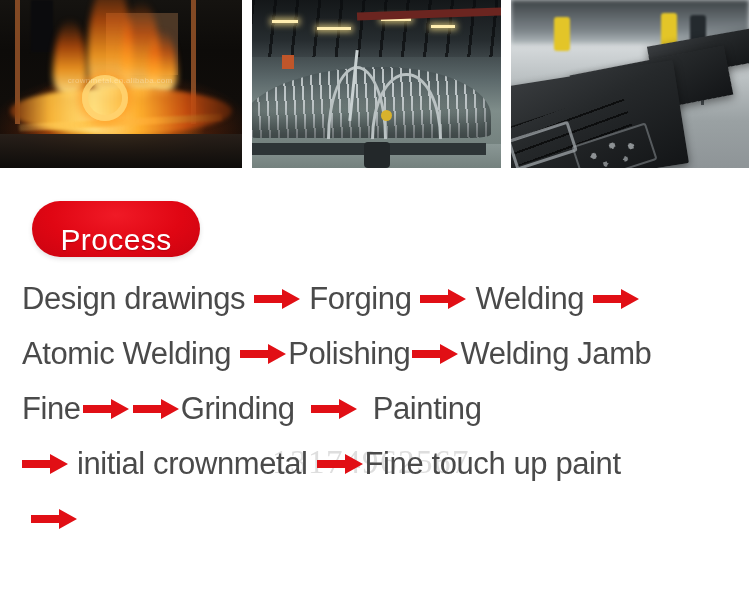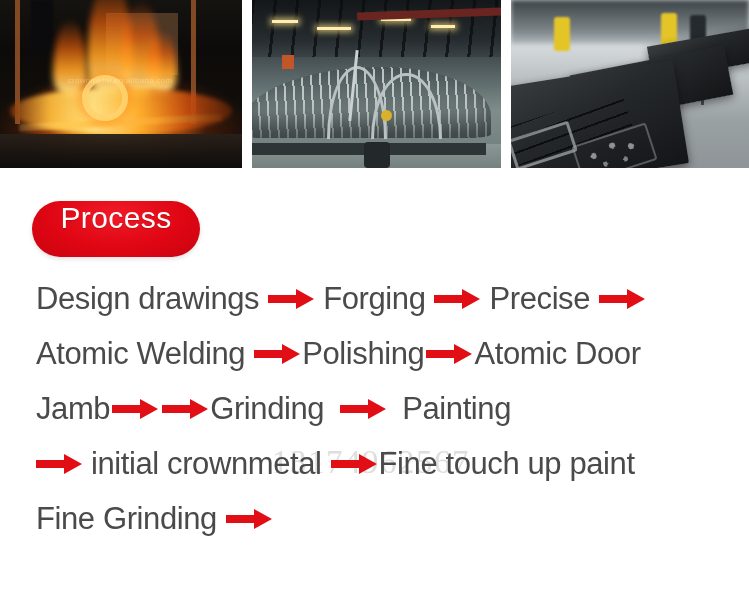--- a/index.html
+++ b/index.html
@@ -289,21 +289,21 @@
   .badge {
     position: absolute;
     left: 32px;
     top: 33px;
     width: 168px;
     height: 56px;
     border-radius: 28px;
     background: radial-gradient(ellipse at 50% 25%, #f01a26 0%, #e00613 55%, #c90310 100%);
     box-shadow: 0 2px 5px rgba(0,0,0,0.12);
     display: flex;
-    align-items: flex-start;
+    align-items: flex-end;
     justify-content: center;
   }
   .badge-label {
     color: #ffffff;
     font-size: 30px;
     font-weight: 400;
     letter-spacing: 0.4px;
     font-family: "Liberation Sans", sans-serif;
     text-shadow: 0 1px 1px rgba(0,0,0,0.18);
   }
@@ -317,21 +317,21 @@
     color: #dedede;
     letter-spacing: 1.5px;
     white-space: nowrap;
     user-select: none;
   }
 
   .flow {
     position: absolute;
     left: 0; right: 0;
     top: 103px;
-    padding: 0 36px;
+    padding: 0 22px;
   }
   .flow-line {
     display: flex;
     align-items: center;
     height: 55px;
     white-space: nowrap;
   }
   .flow-step {
     color: #4a4a4a;
     font-size: 31px;
@@ -429,21 +429,21 @@
         </span>
         <span class="sp-normal"></span>
         <span class="flow-step">Forging</span>
         <span class="sp-normal"></span>
         <span class="arrow">
           <svg width="46" height="22" viewBox="0 0 46 22" aria-hidden="true">
             <path d="M0 7.0 L28 7.0 L28 1.0 L46 11.0 L28 21.0 L28 15.0 L0 15.0 Z" fill="#e10f15"></path>
           </svg>
         </span>
         <span class="sp-normal"></span>
-        <span class="flow-step">Precise</span>
+        <span class="flow-step">Welding</span>
         <span class="sp-normal"></span>
         <span class="arrow">
           <svg width="46" height="22" viewBox="0 0 46 22" aria-hidden="true">
             <path d="M0 7.0 L28 7.0 L28 1.0 L46 11.0 L28 21.0 L28 15.0 L0 15.0 Z" fill="#e10f15"></path>
           </svg>
         </span>
       </div>
       <div class="flow-line">
         <span class="flow-step">Atomic Welding</span>
         <span class="sp-normal"></span>
@@ -454,24 +454,24 @@
         </span>
         <span class="sp-tight"></span>
         <span class="flow-step">Polishing</span>
         <span class="sp-tight"></span>
         <span class="arrow">
           <svg width="46" height="22" viewBox="0 0 46 22" aria-hidden="true">
             <path d="M0 7.0 L28 7.0 L28 1.0 L46 11.0 L28 21.0 L28 15.0 L0 15.0 Z" fill="#e10f15"></path>
           </svg>
         </span>
         <span class="sp-tight"></span>
-        <span class="flow-step">Atomic Door</span>
+        <span class="flow-step">Welding Jamb</span>
       </div>
       <div class="flow-line">
-        <span class="flow-step">Jamb</span>
+        <span class="flow-step">Fine</span>
         <span class="sp-tight"></span>
         <span class="arrow">
           <svg width="46" height="22" viewBox="0 0 46 22" aria-hidden="true">
             <path d="M0 7.0 L28 7.0 L28 1.0 L46 11.0 L28 21.0 L28 15.0 L0 15.0 Z" fill="#e10f15"></path>
           </svg>
         </span>
         <span class="sp-tight"></span>
         <span class="sp-tight"></span>
         <span class="arrow">
           <svg width="46" height="22" viewBox="0 0 46 22" aria-hidden="true">
@@ -500,21 +500,20 @@
         <span class="sp-normal"></span>
         <span class="arrow">
           <svg width="46" height="22" viewBox="0 0 46 22" aria-hidden="true">
             <path d="M0 7.0 L28 7.0 L28 1.0 L46 11.0 L28 21.0 L28 15.0 L0 15.0 Z" fill="#e10f15"></path>
           </svg>
         </span>
         <span class="sp-tight"></span>
         <span class="flow-step">Fine touch up paint</span>
       </div>
       <div class="flow-line">
-        <span class="flow-step">Fine Grinding</span>
         <span class="sp-normal"></span>
         <span class="arrow">
           <svg width="46" height="22" viewBox="0 0 46 22" aria-hidden="true">
             <path d="M0 7.0 L28 7.0 L28 1.0 L46 11.0 L28 21.0 L28 15.0 L0 15.0 Z" fill="#e10f15"></path>
           </svg>
         </span>
         <span class="sp-tight"></span>
       </div>
     </div>
 

